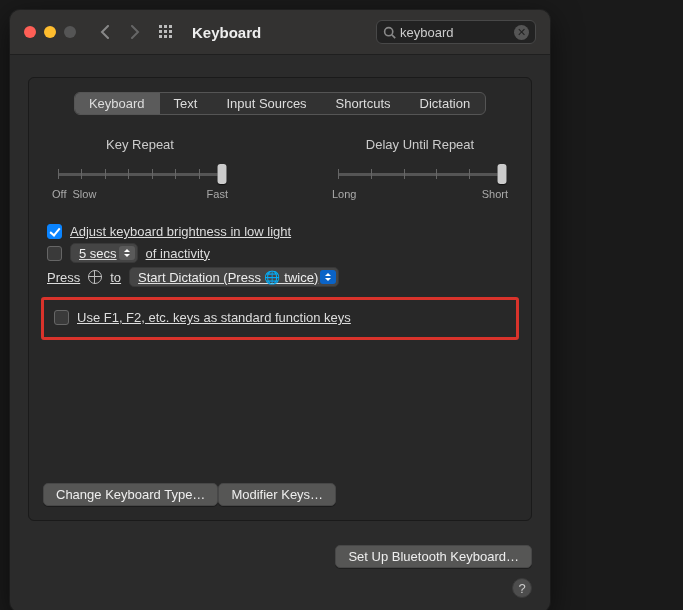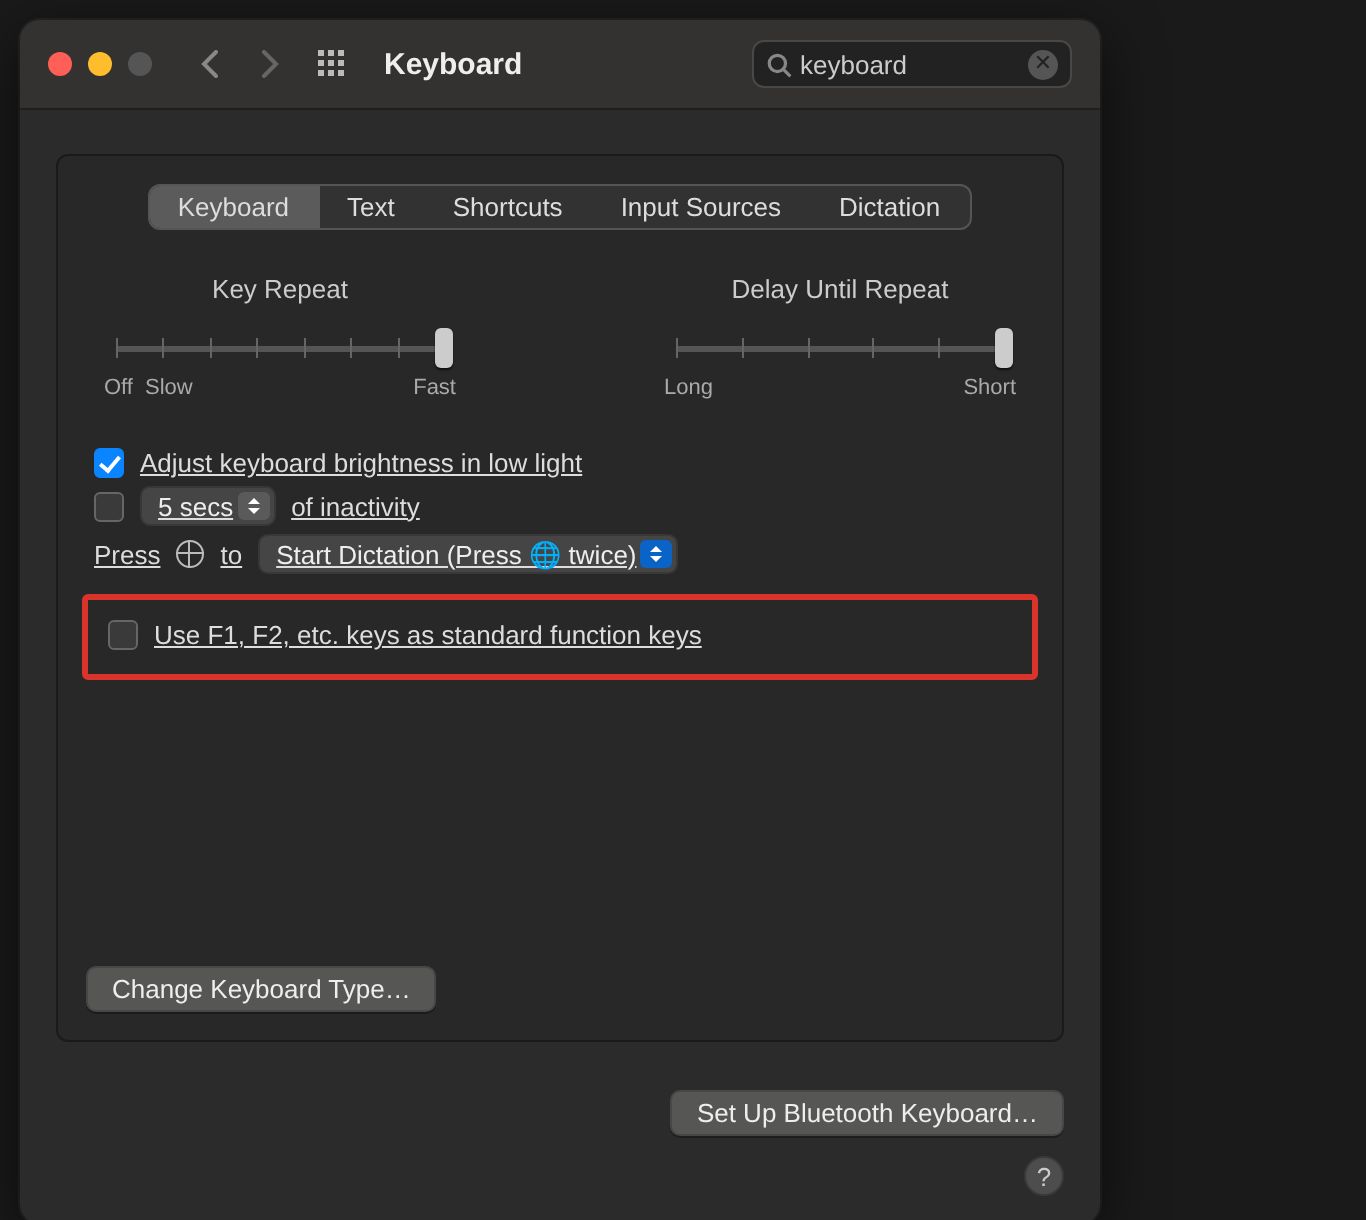--- a/index.html
+++ b/index.html
@@ -192,22 +192,22 @@
       <div class="clear">✕</div>
     </div>
   </div>
 
   <div class="content">
     <div class="panel">
 
       <div class="segmented" id="seg">
           <div class="seg active">Keyboard</div>
           <div class="seg">Text</div>
+          <div class="seg">Input Sources</div>
           <div class="seg">Shortcuts</div>
-          <div class="seg">Input Sources</div>
           <div class="seg">Dictation</div>
         </div>
 
       <div class="sliders">
         <div class="slider-group">
           <div class="slider-title">Key Repeat</div>
           <div class="slider-track" id="track1">
               <div class="slider-line"></div>
               <div class="tick" style="left: 0%;"></div>
               <div class="tick" style="left: 14.2857%;"></div>
@@ -271,20 +271,21 @@
 
       <div class="highlight-box">
         <div class="row" style="margin:0">
           <div class="chk"></div>
           <span>Use F1, F2, etc. keys as standard function keys</span>
         </div>
       </div>
 
       <div class="bottom-row">
         <div class="btn">Change Keyboard Type…</div>
+        <div class="btn">Modifier Keys…</div>
       </div>
 
     </div>
   </div>
 
   <div class="footer">
     <div class="btn">Set Up Bluetooth Keyboard…</div>
     <div class="help">?</div>
   </div>
 

